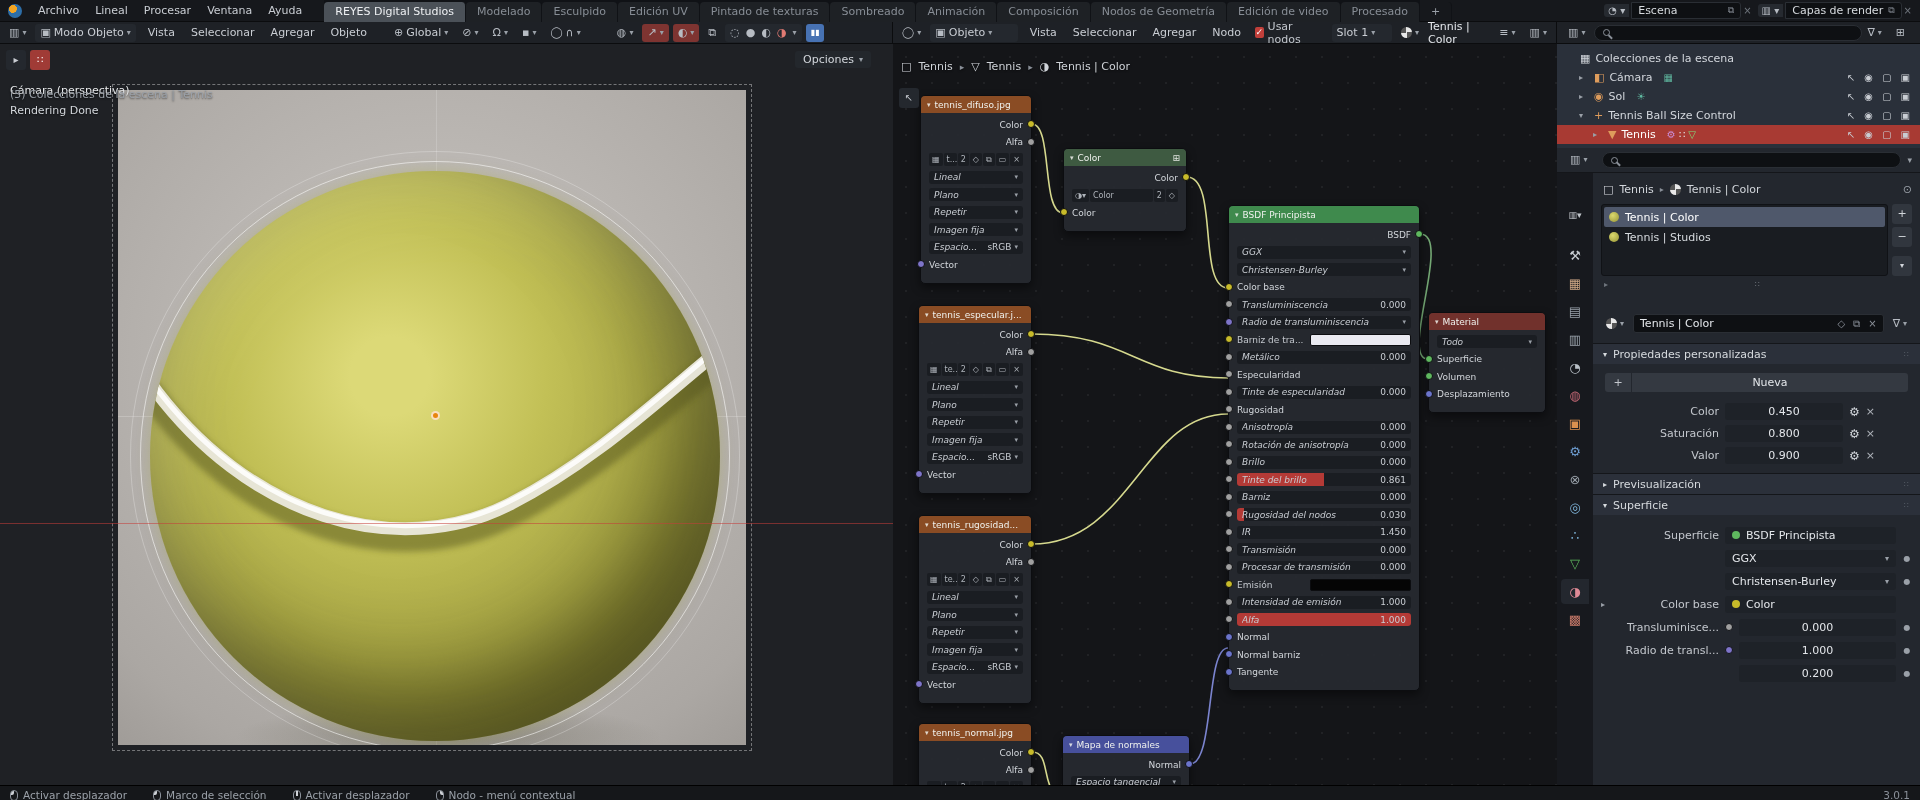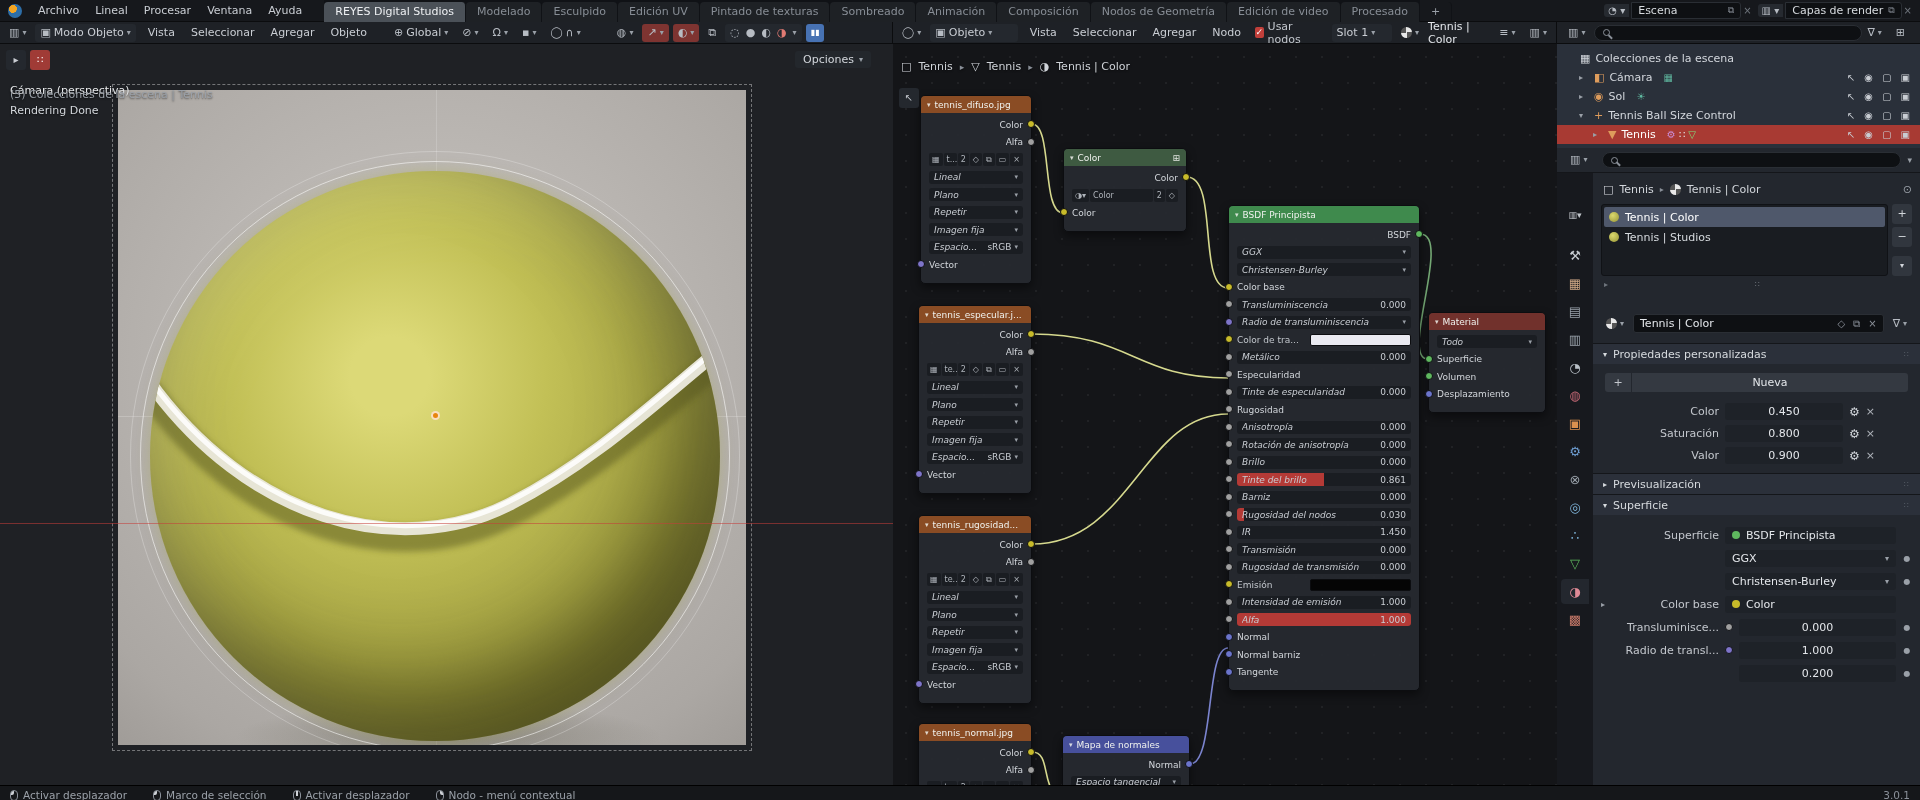--- a/index.html
+++ b/index.html
@@ -663,21 +663,21 @@
         </div>
         <div class="nrow">
           <span class="sock in s-purple"></span>
           <div class="w">
             <span class="lbl">Radio de transluminiscencia</span>
             <span class="car">▾</span>
           </div>
         </div>
         <div class="nrow">
           <span class="sock in s-yellow"></span>
-          <span>Color de tra...</span>
+          <span>Barniz de tra...</span>
           <span class="swatchbox" style="background: rgb(233, 233, 240);"></span>
         </div>
         <div class="nrow">
           <span class="sock in s-gray"></span>
           <div class="w">
             <span class="lbl">Metálico</span>
             <span class="val">0.000</span>
           </div>
         </div>
         <div class="nrow rin">
@@ -749,21 +749,21 @@
         <div class="nrow">
           <span class="sock in s-gray"></span>
           <div class="w">
             <span class="lbl">Transmisión</span>
             <span class="val">0.000</span>
           </div>
         </div>
         <div class="nrow">
           <span class="sock in s-gray"></span>
           <div class="w">
-            <span class="lbl">Rugosidad de transmisión</span>
+            <span class="lbl">Procesar de transmisión</span>
             <span class="val">0.000</span>
           </div>
         </div>
         <div class="nrow">
           <span class="sock in s-yellow"></span>
           <span>Emisión</span>
           <span class="swatchbox" style="background: rgb(5, 5, 5);"></span>
         </div>
         <div class="nrow">
           <span class="sock in s-gray"></span>

